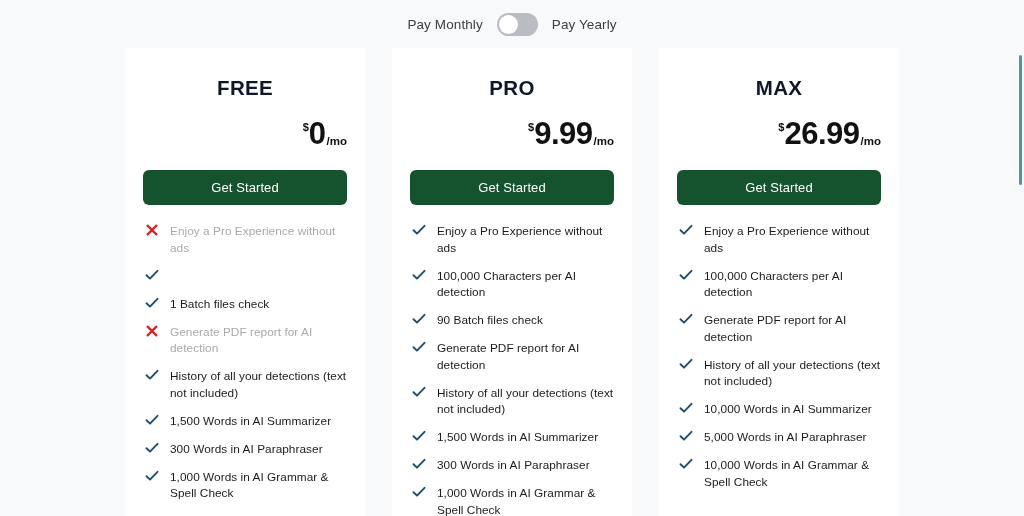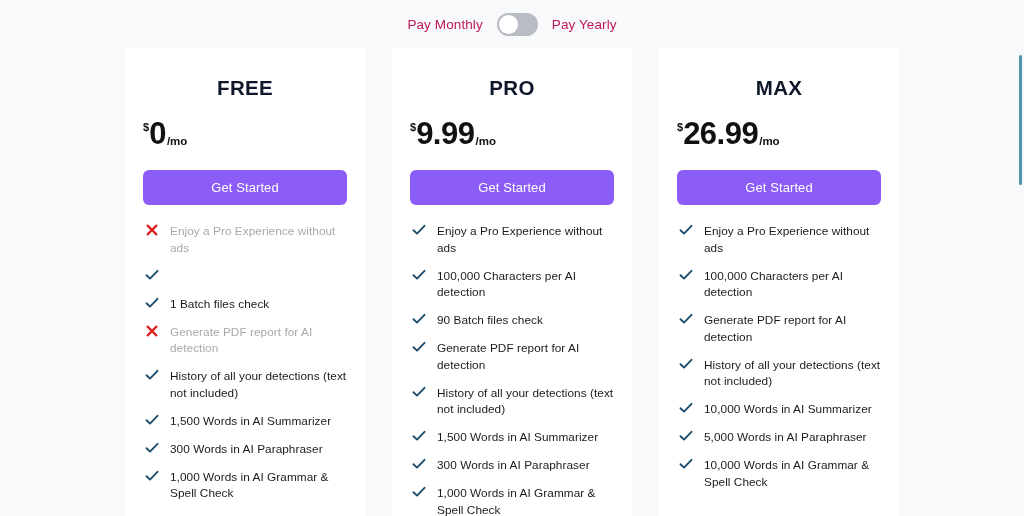--- a/index.html
+++ b/index.html
@@ -17,21 +17,21 @@
   
   .toggle-row {
     height: 48px;
     display: flex;
     align-items: center;
     justify-content: center;
     gap: 14px;
   }
   .toggle-label {
     font-size: 13.5px;
-    color: #be185d;
+    color: #404040;
     letter-spacing: 0.1px;
     white-space: nowrap;
   }
   .toggle-switch {
     width: 41px;
     height: 23px;
     border-radius: 12px;
     background: #b9bdc3;
     position: relative;
     flex: 0 0 auto;
@@ -63,21 +63,21 @@
   }
   .plan-name {
     text-align: center;
     font-size: 20.5px;
     font-weight: bold;
     color: #0f172a;
     letter-spacing: 0.3px;
     margin-top: 12px;
   }
   .price-row {
-    text-align: left;
+    text-align: right;
     margin-top: 16px;
     margin-bottom: 18px;
     white-space: nowrap;
   }
   .currency {
     font-size: 11px;
     font-weight: bold;
     color: #111111;
     vertical-align: 13px;
   }
@@ -91,21 +91,21 @@
     font-size: 11.5px;
     font-weight: bold;
     color: #111111;
     vertical-align: -1px;
     margin-left: 1px;
   }
   .cta {
     display: block;
     width: 100%;
     border: none;
-    background: #8b5cf6;
+    background: #14532d;
     color: #ffffff;
     font-family: "Liberation Sans", sans-serif;
     font-size: 13px;
     border-radius: 6px;
     padding: 10px 0;
     cursor: pointer;
     letter-spacing: 0.1px;
   }
 
   

